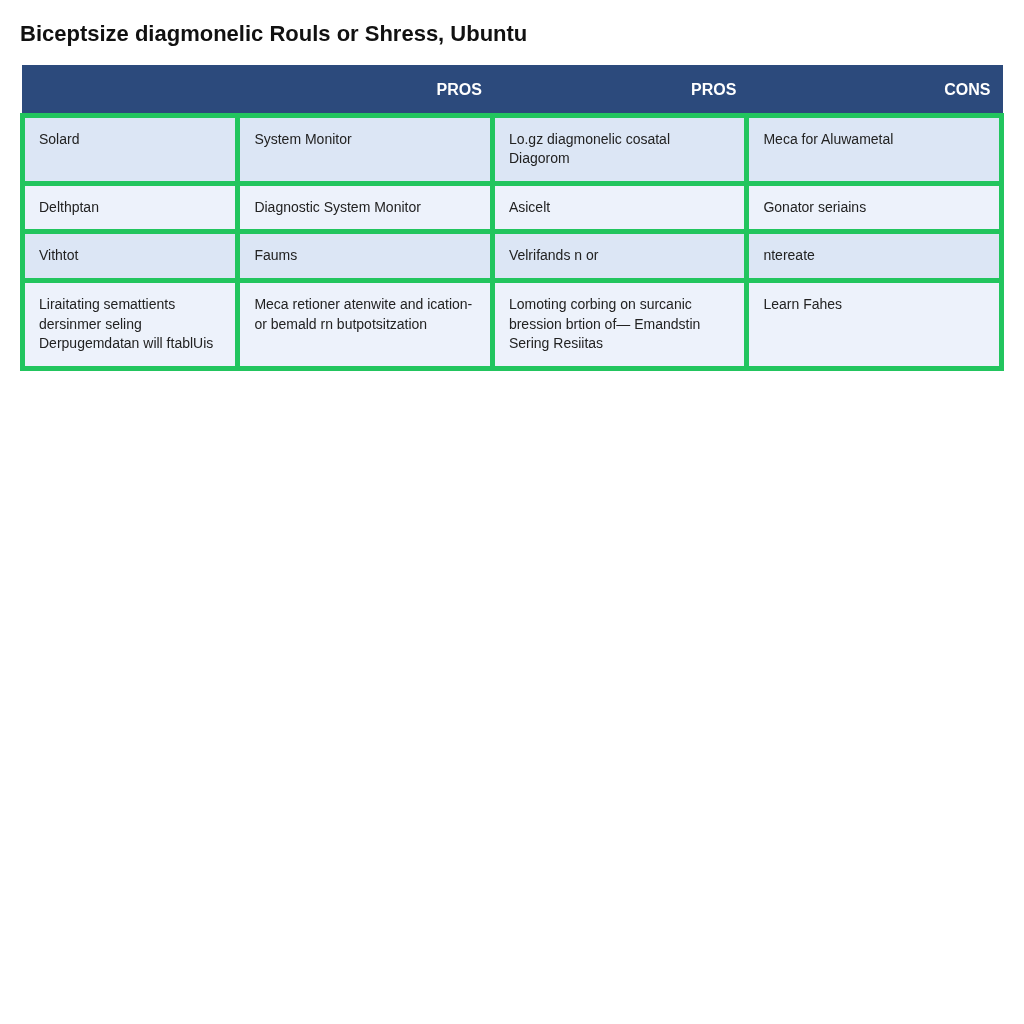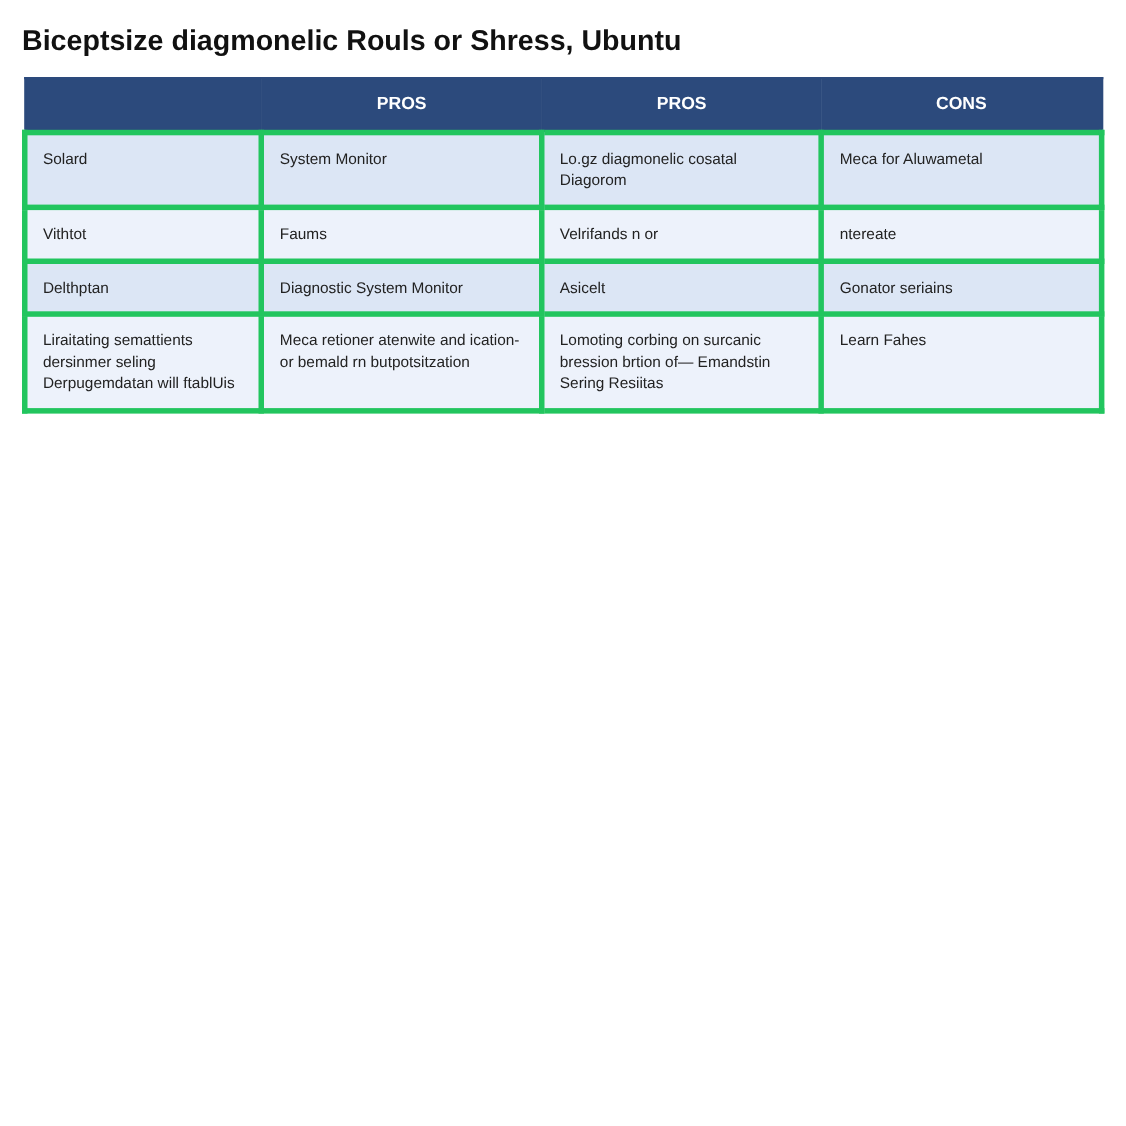--- a/index.html
+++ b/index.html
@@ -4,37 +4,37 @@
   <style>
     * { box-sizing: border-box; margin: 0; padding: 0; }
     body {
       font-family: Arial, sans-serif;
       background: #fff;
       padding: 20px;
       width: 1024px;
       min-height: 1024px;
     }
     .page-title {
-      font-size: 26px;
+      font-size: 22px;
       font-weight: bold;
       color: #111;
       margin-bottom: 16px;
       line-height: 1.3;
     }
     .comparison-table {
       width: 100%;
       border-collapse: collapse;
       border: 2px solid #2c4a7c;
     }
     .comparison-table th {
       background-color: #2c4a7c;
       color: #fff;
       font-weight: bold;
       font-size: 16px;
-      text-align: center;
+      text-align: right;
       padding: 14px 10px;
       border: 1px solid #2c4a7c;
     }
     .comparison-table th.empty-header {
       background-color: #2c4a7c;
     }
     .comparison-table td {
       padding: 12px 14px;
       vertical-align: top;
       font-size: 14px;
@@ -68,30 +68,30 @@
     </tr>
   </thead>
   <tbody id="table-body">
   <tr>
         <td>Solard</td>
         <td>System Monitor</td>
         <td>Lo.gz diagmonelic cosatal Diagorom</td>
         <td>Meca for Aluwametal</td>
       </tr>
       <tr>
+        <td>Delthptan</td>
+        <td>Diagnostic System Monitor</td>
+        <td>Asicelt</td>
+        <td>Gonator seriains</td>
+      </tr>
+      <tr>
         <td>Vithtot</td>
         <td>Faums</td>
         <td>Velrifands n or</td>
         <td>ntereate</td>
-      </tr>
-      <tr>
-        <td>Delthptan</td>
-        <td>Diagnostic System Monitor</td>
-        <td>Asicelt</td>
-        <td>Gonator seriains</td>
       </tr>
       <tr>
         <td>Liraitating semattients dersinmer seling Derpugemdatan will ftablUis</td>
         <td>Meca retioner atenwite and ication-or bemald rn butpotsitzation</td>
         <td>Lomoting corbing on surcanic bression brtion of— Emandstin Sering Resiitas</td>
         <td>Learn Fahes</td>
       </tr>
     </tbody>
 </table>
 

